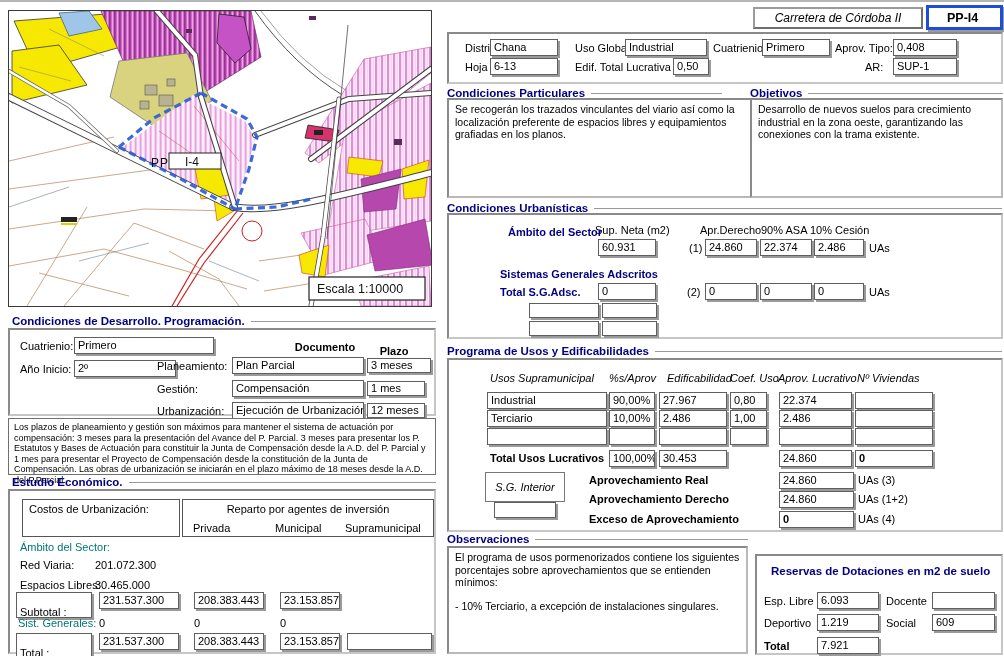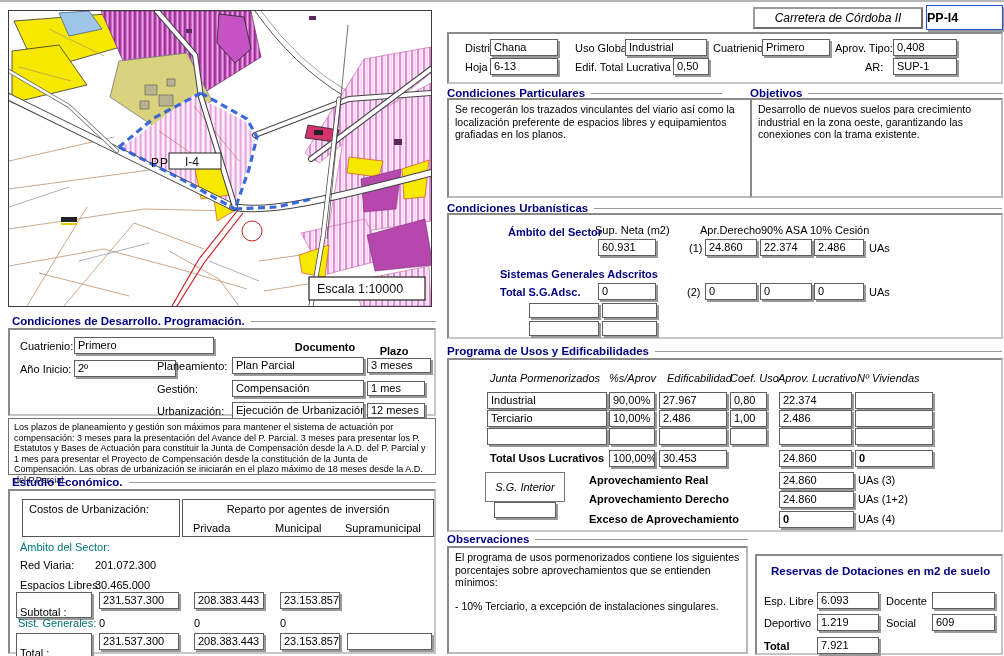--- a/index.html
+++ b/index.html
@@ -24,22 +24,22 @@
        height:17px;line-height:15px;padding:0 3px;box-sizing:border-box;overflow:hidden;white-space:nowrap;}
   .fld.sm{height:15px;line-height:13px;}
   .num{text-align:left;}
   .lblbox{position:absolute;background:#fff;border:1px solid #5f5f5f;box-shadow:2px 2px 0 #9a9a9a;
           height:17px;line-height:15px;padding:12px 3px;box-sizing:border-box;white-space:nowrap;}
   .mapframe{position:absolute;left:8px;top:8px;width:424px;height:297px;border:1px solid #3a3a3a;
             box-sizing:border-box;background:#fff;}
   .titlebox{position:absolute;border:2px solid;border-color:#9b9b9b #6e6e6e #6e6e6e #9b9b9b;
             box-sizing:border-box;background:#fff;font-style:italic;font-size:12px;
             display:flex;align-items:center;justify-content:center;}
-  .codebox{position:absolute;border:1px solid #1d4ed8;box-shadow:2px 2px 0 #9a9a9a;background:#fff;
-           box-sizing:border-box;font-weight:bold;font-size:12.5px;display:flex;align-items:center;padding-left:0;}
+  .codebox{position:absolute;border:3px solid #1d4ed8;box-shadow:2px 2px 0 #9a9a9a;background:#fff;
+           box-sizing:border-box;font-weight:bold;font-size:12.5px;display:flex;align-items:center;padding-left:18px;}
   .smalltxt{font-size:9px;line-height:10.5px;white-space:normal;}
   .wraptxt{font-size:10.5px;line-height:12.5px;white-space:normal;}
 </style>
 </head>
 <body>
 
 <div class="page">
 
   <div class="mapframe">
     <svg width="422" height="295" viewBox="0 0 422 295">
@@ -220,21 +220,21 @@
     <span class="t" style="left:420px;top:71px;">UAs</span>
 
     <div class="fld sm" style="left:80px;top:88px;width:70px;"></div>
     <div class="fld sm" style="left:153px;top:88px;width:55px;"></div>
     <div class="fld sm" style="left:80px;top:106px;width:70px;"></div>
     <div class="fld sm" style="left:153px;top:106px;width:55px;"></div>
   </div>
 
   <div class="sechead" style="left:447px;top:343px;width:555px;">Programa de Usos y Edificabilidades</div>
   <div class="panel" style="left:447px;top:356px;width:556px;height:174px;">
-    <span class="t i" style="left:41px;top:12px;">Junta Pormenorizados</span>
+    <span class="t i" style="left:41px;top:12px;">Usos Supramunicipal</span>
     <span class="t i" style="left:160px;top:12px;">%s/Aprov</span>
     <span class="t i" style="left:218px;top:12px;">Edificabilidad</span>
     <span class="t i" style="left:281px;top:12px;">Coef. Uso</span>
     <span class="t i" style="left:329px;top:12px;">Aprov. Lucrativo</span>
     <span class="t i" style="left:408px;top:12px;">Nº Viviendas</span>
 
     <div class="fld" style="left:38px;top:32px;width:120px;">Industrial</div>
     <div class="fld num" style="left:160px;top:32px;width:46px;">90,00%</div>
     <div class="fld num" style="left:210px;top:32px;width:68px;">27.967</div>
     <div class="fld num" style="left:281px;top:32px;width:37px;">0,80</div>

